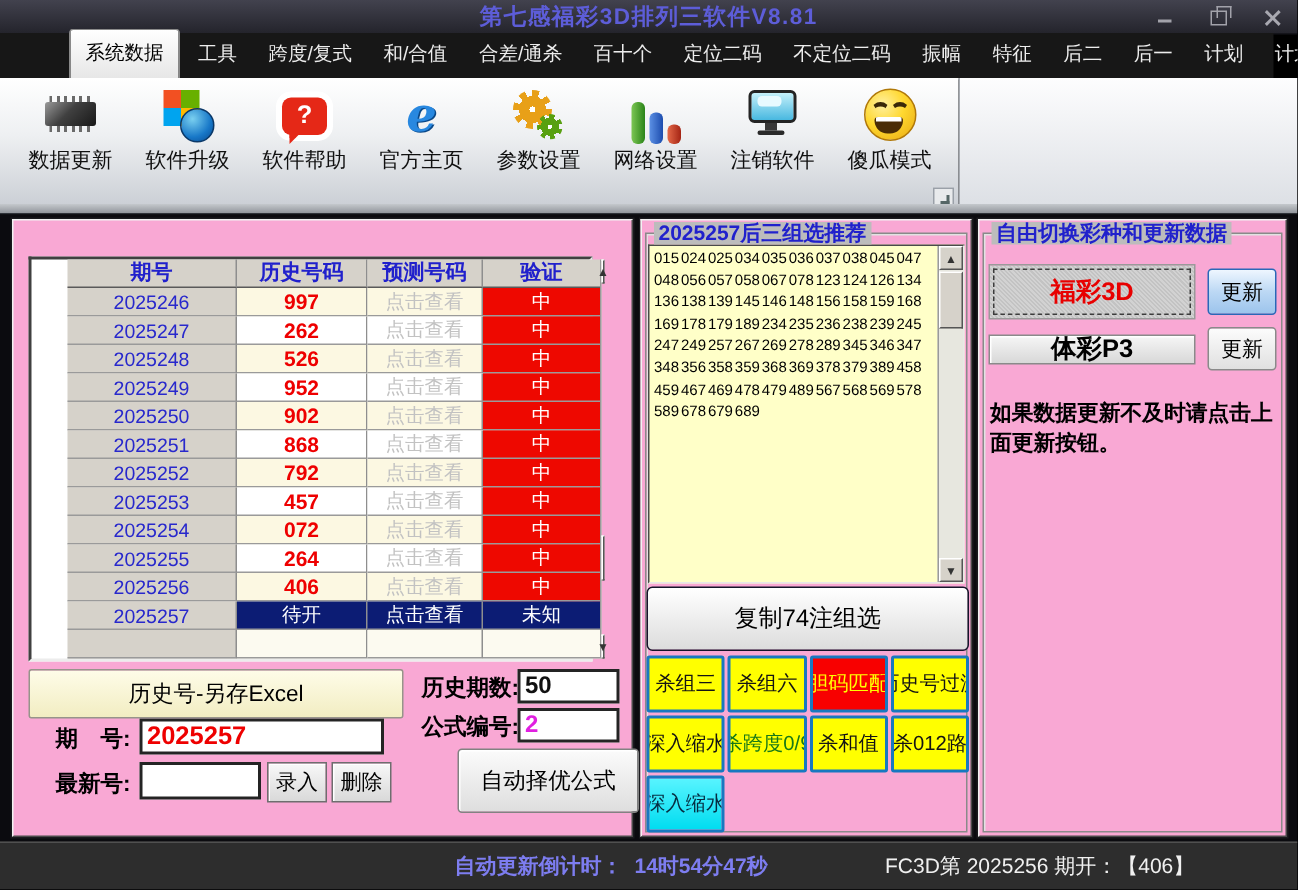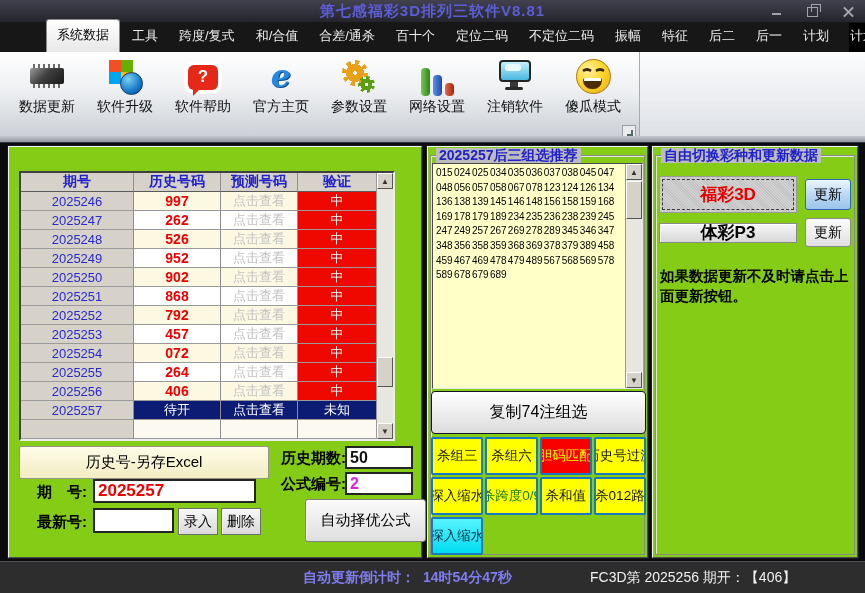--- a/index.html
+++ b/index.html
@@ -83,33 +83,33 @@
   .mouth::before{content:"";position:absolute;top:0;left:1px;right:1px;height:3px;background:#fff;}
   .ribbon-corner{position:absolute;left:622px;top:73px;width:12px;height:12px;border:1px solid #9aa0a8;
     background:#e8eaec;}
   .ribbon-corner::before{content:"";position:absolute;right:2px;bottom:2px;width:4px;height:4px;
     border-right:2px solid #566;border-bottom:2px solid #566;}
   .toolbar-edge{position:absolute;top:136px;left:0;right:0;height:7px;
     background:linear-gradient(#c4c8cc,#92969c);border-bottom:1px solid #2e3238;box-sizing:border-box;}
 
   
   .main{position:absolute;top:143px;left:0;right:0;height:419px;background:#0b0b0f;}
-  .panel{position:absolute;background:#84cc16;border:1px solid;border-color:#f2f2f2 #4a4a4a #4a4a4a #f2f2f2;
+  .panel{position:absolute;background:#f9a8d4;border:1px solid;border-color:#f2f2f2 #4a4a4a #4a4a4a #f2f2f2;
     box-shadow:0 0 0 1px #1a1a1e;box-sizing:border-box;}
   .panel-left{left:8px;top:3px;width:414px;height:412px;}
   .panel-mid{left:427px;top:3px;width:221px;height:412px;}
   .panel-right{left:652px;top:3px;width:206px;height:412px;}
   .legend{position:absolute;top:1px;left:8px;z-index:3;background:#bcbcbc;padding:0 3px;
     color:#2121cc;font-weight:bold;font-size:14px;line-height:15px;white-space:nowrap;}
   .fieldset-line{position:absolute;left:2px;right:2px;top:8px;bottom:2px;
     border:1px solid #8a8a8a;box-shadow:inset 1px 1px 0 #e2e2e2;pointer-events:none;}
 
   
   .table-wrap{position:absolute;left:10px;top:24px;width:376px;height:270px;box-sizing:border-box;
-    border:2px solid;border-color:#404040 #ececec #ececec #404040;background:#fff;display:flex;}
+    border:2px solid;border-color:#404040 #ececec #ececec #404040;background:#fff;display:flex;padding-left:24px;}
   .tbl{width:355px;display:flex;flex-direction:column;}
   .thead,.tr{display:flex;flex:0 0 19px;}
   .tr.filler{flex:1 1 auto;}
   .th,.td{box-sizing:border-box;display:flex;align-items:center;justify-content:center;
     border-right:1px solid #8e8e8e;border-bottom:1px solid #9a9a9a;overflow:hidden;white-space:nowrap;}
   .c0{width:113px;} .c1{width:87px;} .c2{width:77px;} .c3{width:78px;border-right:none;}
   .th{background:#d6d2ca;color:#2020cc;font-weight:bold;font-size:14px;border-bottom:1px solid #5a5a5a;}
   .td.issue{background:#d6d2ca;color:#2828cc;font-size:13px;}
   .td.hist{color:#ee0000;font-weight:bold;font-size:14px;background:#ffffff;}
   .td.pred{color:#c2c2c2;font-size:13px;background:#ffffff;}

